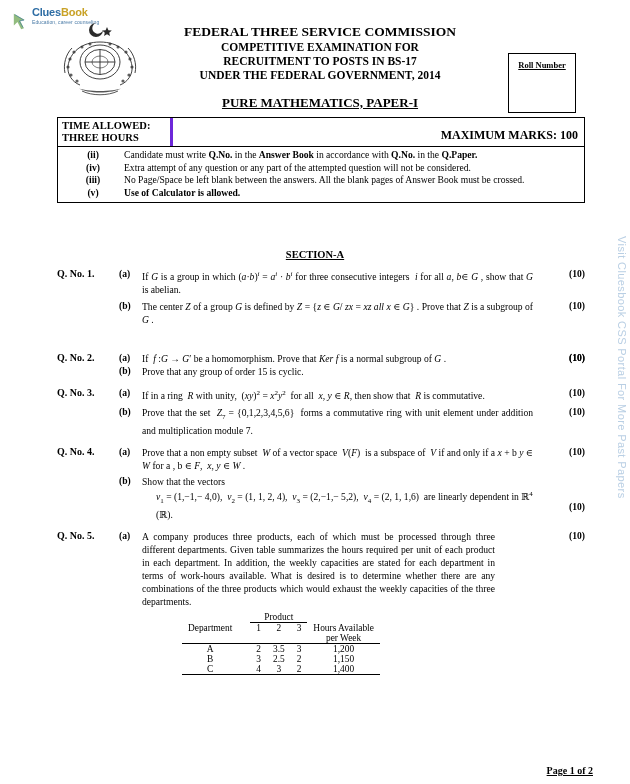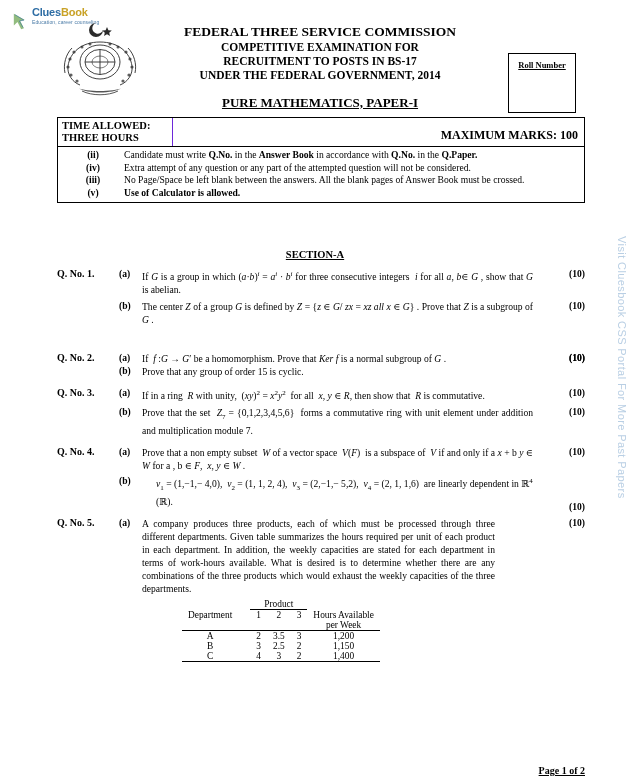--- a/index.html
+++ b/index.html
@@ -66,21 +66,21 @@
   }
 
   
   .frame {
     position: absolute;
     left: 57px; top: 117px; width: 528px;
     border: 1px solid #000;
   }
   .time-row { display: flex; border-bottom: 1px solid #000; }
   .time-cell {
-    width: 115px; border-right: 1px solid #6d28d9;
+    width: 115px; border-right: 3px solid #6d28d9;
     padding: 2px 4px 3px 4px;
     font-size: 10.5px; font-weight: bold; line-height: 11.5px;
   }
   .marks-cell {
     flex: 1; position: relative;
     padding: 2px 6px 3px 4px;
     font-size: 12px; font-weight: bold;
     display: flex; align-items: flex-end; justify-content: flex-end;
   }
 
@@ -134,21 +134,21 @@
     font-size: 9.4px; border-collapse: collapse;
   }
   .dtable td, .dtable th { font-weight: normal; padding: 0 6px; text-align: center; }
   .dtable .dept { text-align: center; padding-right: 18px; }
   .prod-head { border-bottom: 1px solid #000; }
   .rowline td { border-top: 1px solid #000; }
   .botline td { border-bottom: 1px solid #000; }
 
   
   .footer {
-    position: absolute; right: 45px; bottom: 8px;
+    position: absolute; right: 37px; bottom: 8px;
     font-size: 10px; font-weight: bold; text-decoration: underline;
   }
 
   
   .watermark {
     position: absolute; right: 2px; top: 236px;
     font-family: "Liberation Sans", sans-serif;
     font-size: 11px; color: #b9cfe4;
     writing-mode: vertical-rl;
     letter-spacing: 0.4px;
@@ -295,20 +295,21 @@
   <div class="q" style="margin-bottom:9px;">
     <div class="qnum">Q. No. 4.</div>
     <div class="part">
       <span class="plabel">(a)</span>
       <span class="marks">(10)</span>
       <div class="ptext nojust">Prove that a non empty subset &nbsp;<i>W</i> of a vector space &nbsp;<i>V</i>(<i>F</i>) &nbsp;is a subspace of &nbsp;<i>V</i> if and only if a <i>x</i> + b <i>y</i> ∈ <i>W</i> for a , b ∈ <i>F</i>, &nbsp;<i>x</i>, <i>y</i> ∈ <i>W</i> .</div>
     </div>
     <div class="part" style="margin-top:3px;">
       <span class="plabel">(b)</span>
       <span class="marks" style="top:26px;">(10)</span>
+      <div class="ptext nojust">Show that the vectors</div>
       <div class="ptext nojust" style="padding-left:14px;"><i>v</i><sub>1</sub> = (1,−1,− 4,0), &nbsp;<i>v</i><sub>2</sub> = (1, 1, 2, 4), &nbsp;<i>v</i><sub>3</sub> = (2,−1,− 5,2), &nbsp;<i>v</i><sub>4</sub> = (2, 1, 1,6) &nbsp;are linearly dependent in <span class="dbl">ℝ</span><sup>4</sup> (<span class="dbl">ℝ</span>).</div>
     </div>
   </div>
 
   <div class="q">
     <div class="qnum">Q. No. 5.</div>
     <div class="part">
       <span class="plabel">(a)</span>
       <span class="marks">(10)</span>
       <div class="ptext" style="padding-right:38px;"><span>A company produces three products, each of which must be processed through three different departments. Given table summarizes the hours required per unit of each product in each department. In addition, the weekly capacities are stated for each department in terms of work-hours available. What is desired is to determine whether there are any combinations of the three products which would exhaust the weekly capacities of the three departments.</span></div>

